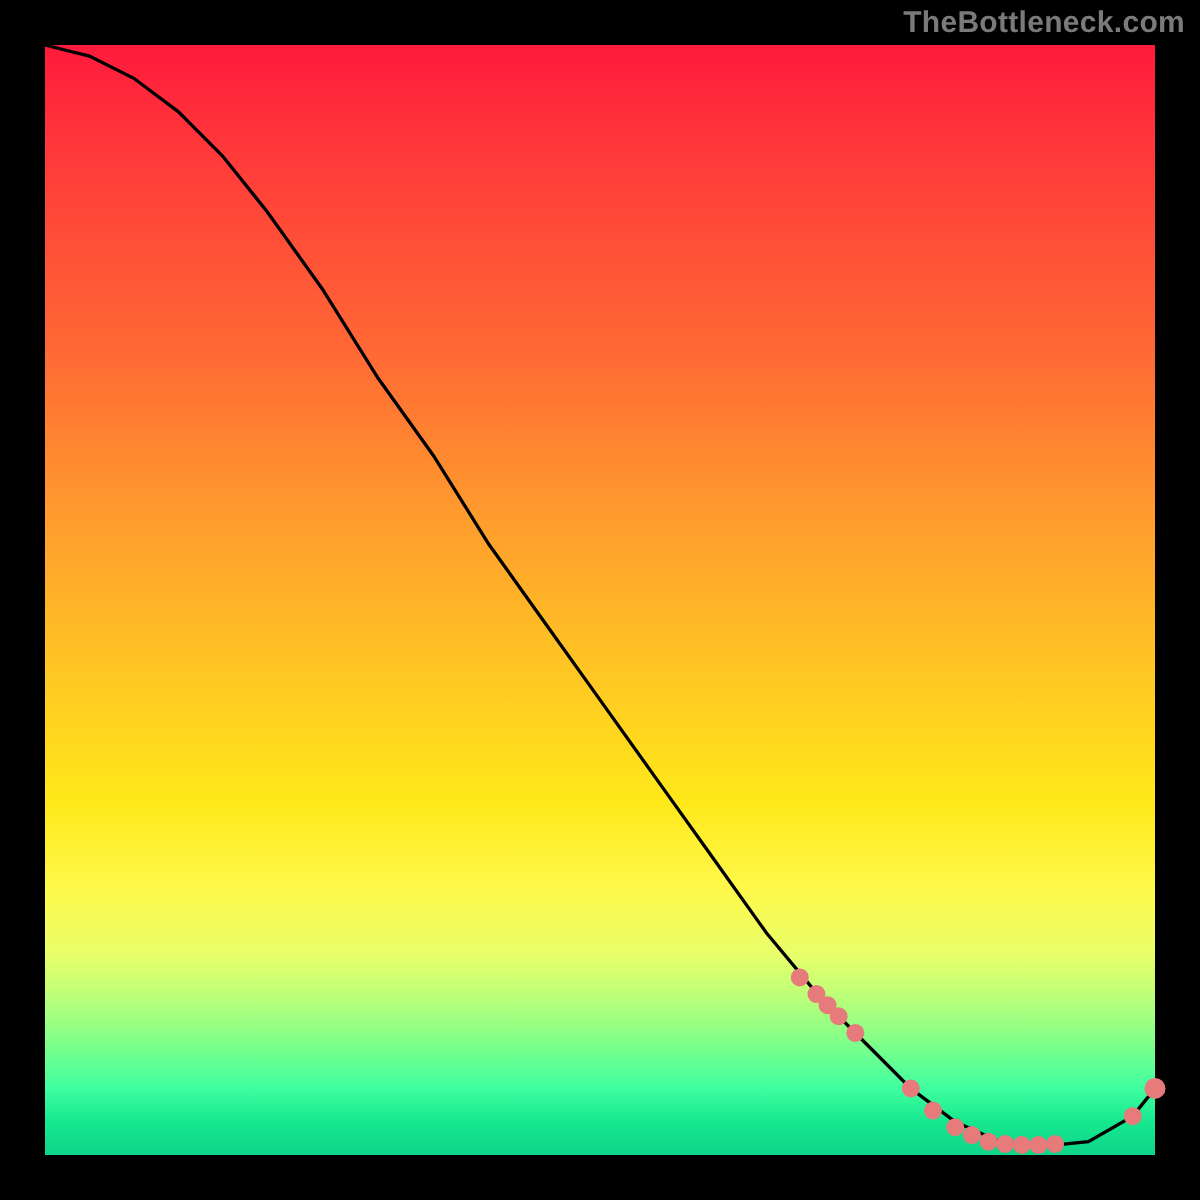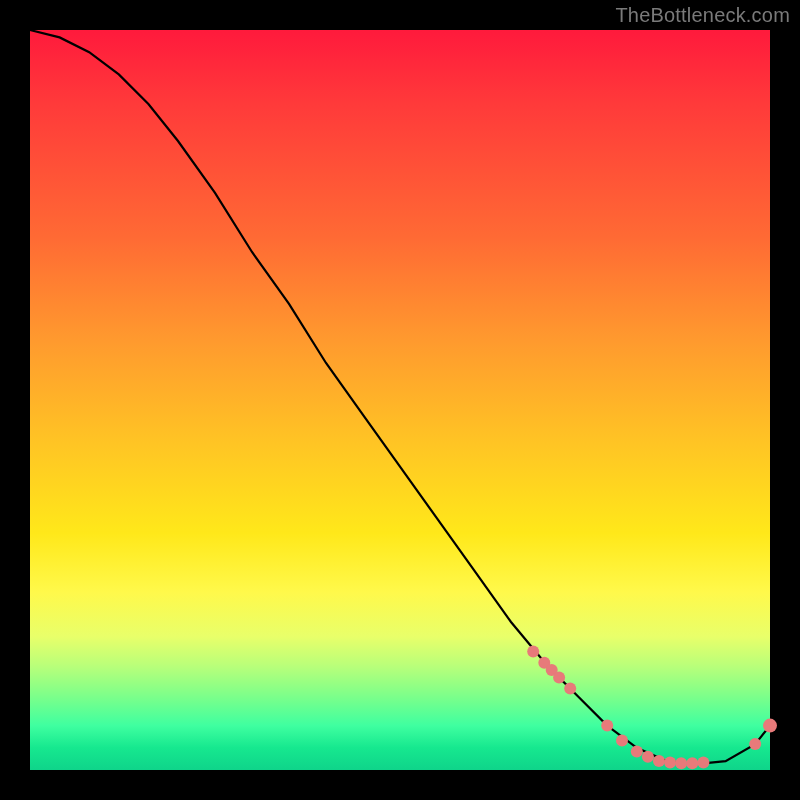--- a/index.html
+++ b/index.html
@@ -18,21 +18,21 @@
     width: 800px;
     height: 800px;
     background: #000;
   }
   .watermark {
     position: absolute;
     top: 4px;
     right: 10px;
     color: #7a7a7a;
     font-size: 20px;
-    font-weight: 400;
+    font-weight: 700;
     letter-spacing: 0.2px;
   }
   .plot-area {
     position: absolute;
     left: 30px;
     top: 30px;
     width: 740px;
     height: 740px;
     
     background: linear-gradient(

